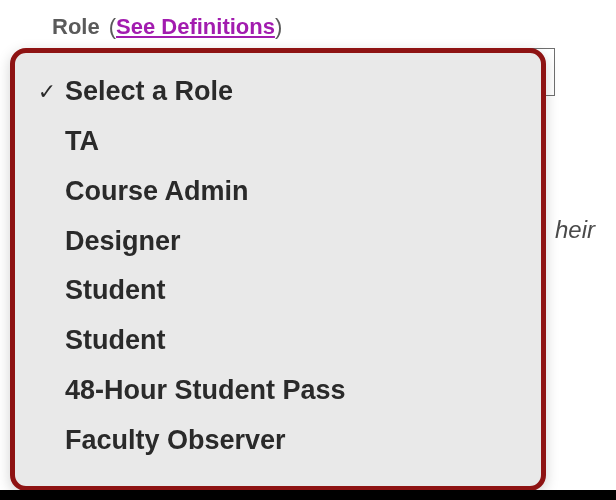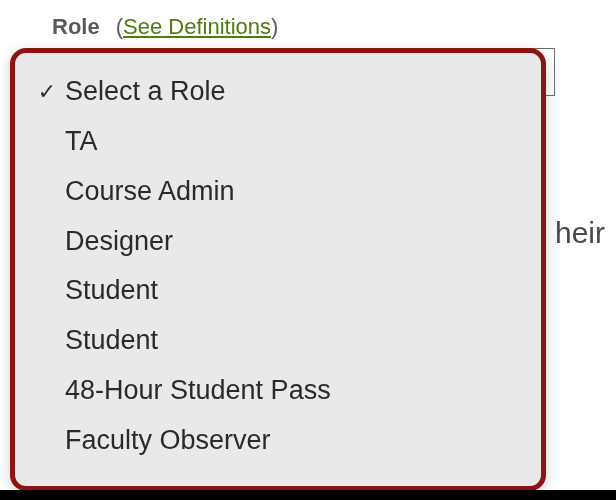--- a/index.html
+++ b/index.html
@@ -19,48 +19,49 @@
       position: absolute;
       left: 0;
       top: 0;
       width: 570px;
       padding: 14px 24px 24px 58px;
       background: #ffffff;
     }
     .field-label-row {
       display: flex;
       align-items: center;
-      gap: 16px;
+      gap: 9px;
       color: #5a5a5a;
       font-size: 22px;
       font-weight: 600;
       margin-bottom: 6px;
       margin-left: -6px;
     }
     .see-def {
-      color: #4d7c0f;
+      color: #a21caf;
       text-decoration: underline;
-      font-weight: 400;
+      font-weight: 700;
     }
     .paren { color: #5a5a5a; font-weight: 400; }
     .select-box {
       position: absolute;
       left: 58px;
       top: 48px;
       width: 497px;
       height: 48px;
       border: 1px solid #6f6f6f;
       background: #ffffff;
     }
     .bg-text {
       position: absolute;
       left: 555px;
       top: 216px;
-      font-size: 30px;
+      font-size: 24px;
       color: #4a4a4a;
+      font-style: italic;
     }
     .dropdown {
       position: absolute;
       left: 10px;
       top: 48px;
       width: 536px;
       background: #e9e9e9;
       border: 5px solid #8e1313;
       border-radius: 16px;
       padding: 14px 20px 20px 14px;
@@ -76,21 +77,21 @@
       line-height: 1.55;
     }
     .opt-check {
       width: 36px;
       display: inline-flex;
       justify-content: center;
       align-items: center;
       color: #2a2a2a;
       font-size: 22px;
     }
-    .opt-label { flex: 1; }
+    .opt-label { flex: 1; font-weight: bold; }
     .bottom-strip {
       position: absolute;
       left: 0;
       right: 0;
       top: 490px;
       height: 14px;
       background: #000000;
     }
     .card-shadow-edge {
       position: absolute;

